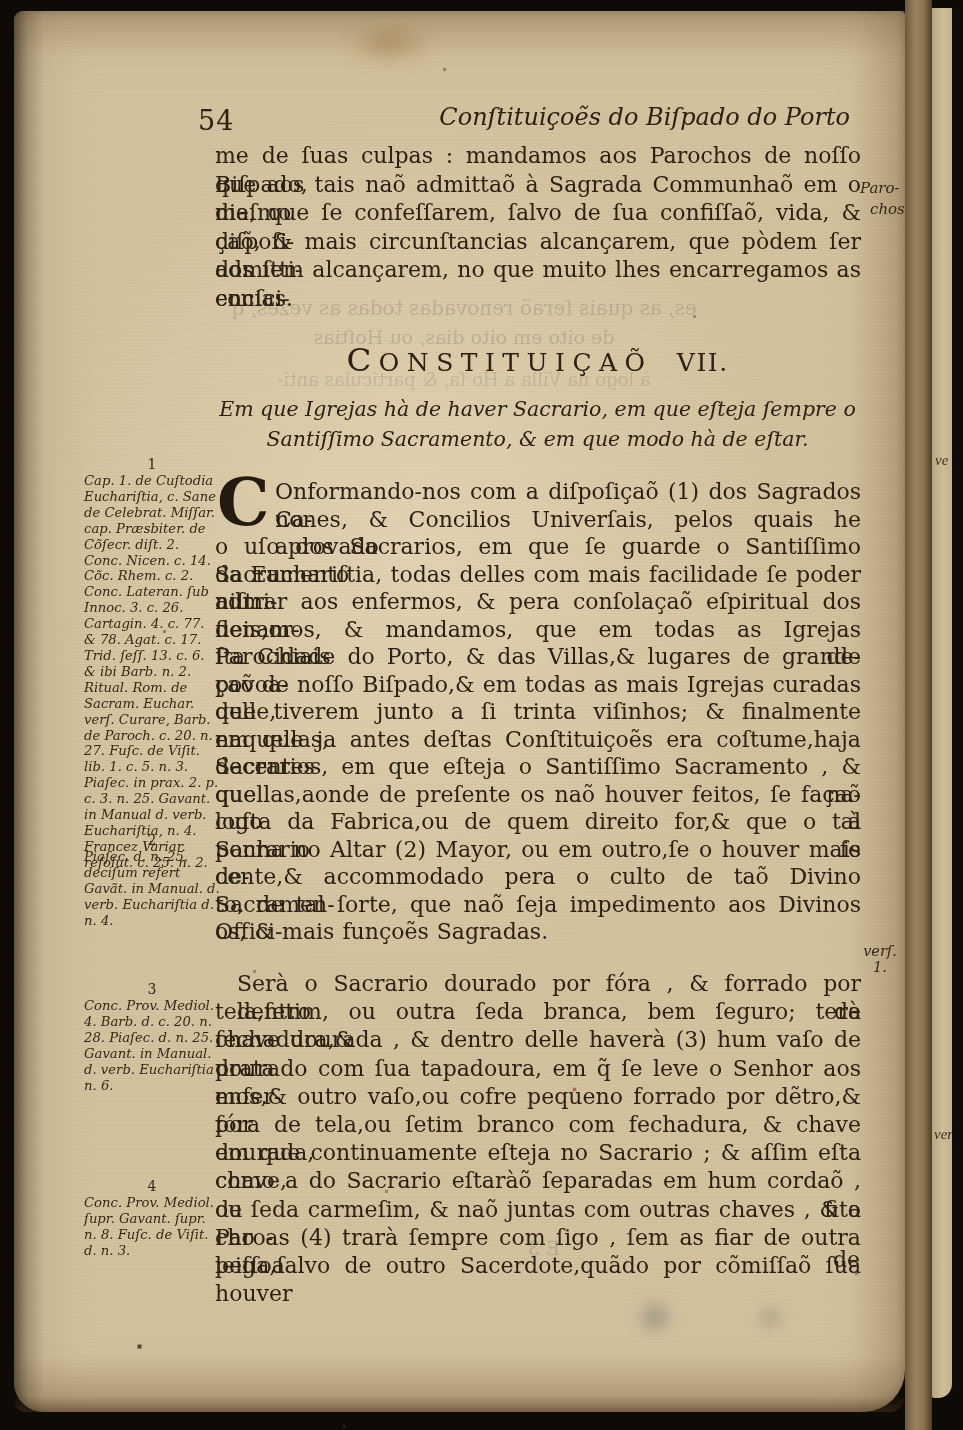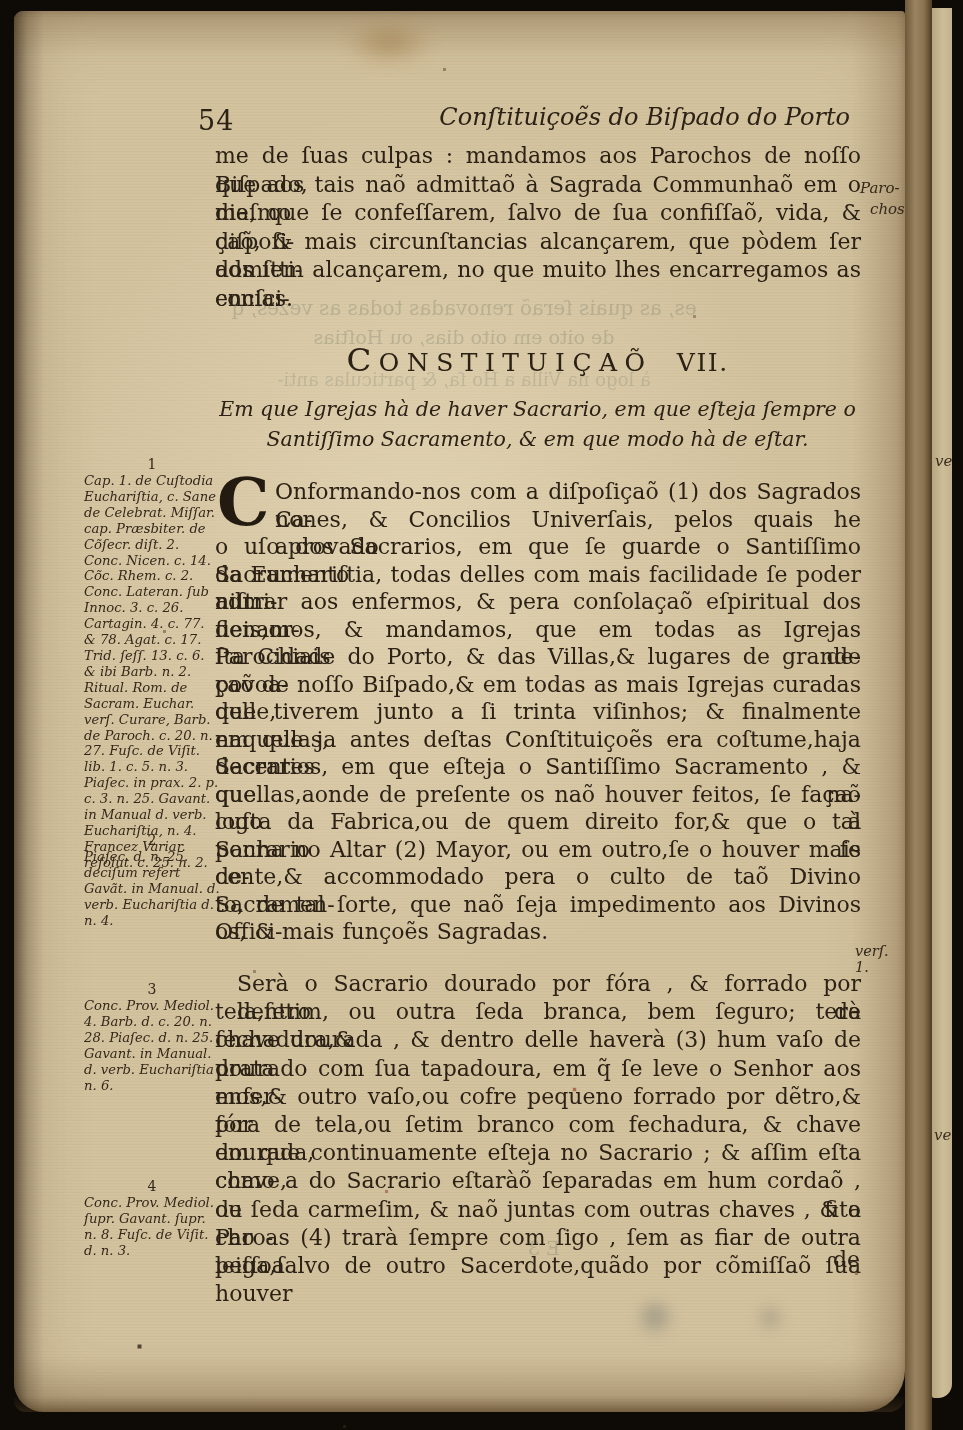--- a/index.html
+++ b/index.html
@@ -15,21 +15,21 @@
           #d3c29e;
         border-radius:9px 4px 42px 30px;
         box-shadow: inset 0 0 70px rgba(90,66,34,.40), inset 0 0 8px rgba(70,50,28,.35);}
   .page-left-edge{position:absolute;left:0;top:0;bottom:0;width:30px;border-radius:9px 0 0 30px;
         background:linear-gradient(90deg, rgba(45,31,15,.55), rgba(45,31,15,.18) 14px, rgba(45,31,15,0));}
   .page-bottom-edge{position:absolute;left:0;right:0;bottom:0;height:16px;border-radius:0 0 42px 30px;
         background:linear-gradient(0deg, rgba(80,58,30,.45), rgba(80,58,30,0));}
   .gutter{position:absolute;left:905px;top:0;width:27px;height:1430px;
         background:linear-gradient(90deg,#6d5939,#9a8360 38%,#8a7350 70%,#4f3e26);}
   .next-page{position:absolute;left:932px;top:8px;width:20px;height:1390px;overflow:hidden;
-        background:linear-gradient(90deg,#b7a67f,#cdbd99 55%,#c3b28c);border-radius:0 0 14px 2px;}
+        background:linear-gradient(90deg,#b7a67f,#cdbd99 55%,#c3b28c);border-radius:0 0 14px 2px;font-family:Liberation Serif, serif;}
   .frame-right{position:absolute;left:958px;top:0;width:5px;height:1430px;background:#0e0b07;}
 
   
   .page-number{position:absolute;left:168px;top:94px;font-size:27px;letter-spacing:1px;margin-left:16px;}
   .running-title{position:absolute;left:191px;top:92px;width:645px;text-align:right;
         font-style:italic;font-size:24px;}
 
   
   .textline-block{position:absolute;left:201px;width:646px;font-size:22px;}
   .line{text-align:justify;text-align-last:justify;white-space:normal;word-spacing:1px;height:var(--lh);
@@ -61,21 +61,21 @@
         line-height:15px;margin-bottom:1px;}
   .mnote1{top:446px;}
   .mnote2{top:822px;}
   .mnote3{top:971px;}
   .mnote4{top:1168px;}
 
   
   .rnote{position:absolute;font-style:italic;color:#34281a;}
   .rnote-parochos{left:846px;top:127px;width:58px;font-size:15px;line-height:21px;margin-top:40px;}
   .rnote-parochos .l2{padding-left:10px;}
-  .rnote-vers{left:841px;top:932px;font-size:14.5px;}
+  .rnote-vers{left:841px;top:932px;font-size:14.5px;text-align:center;}
   .edge-frag{position:absolute;font-style:italic;font-size:15px;color:#3a2d1d;}
   .edge-frag.top{left:3px;top:444px;}
   .edge-frag.bottom{left:2px;top:1118px;}
 
   
   .bleed{position:absolute;transform:scaleX(-1);color:#7d8472;opacity:.34;filter:blur(.6px);
         font-size:20px;white-space:nowrap;text-align:center;}
   .bt1{left:140px;top:285px;width:620px;}
   .bt2{left:140px;top:315px;width:620px;font-size:19px;}
   .bt3{left:170px;top:358px;width:560px;font-size:18px;opacity:.28;}

